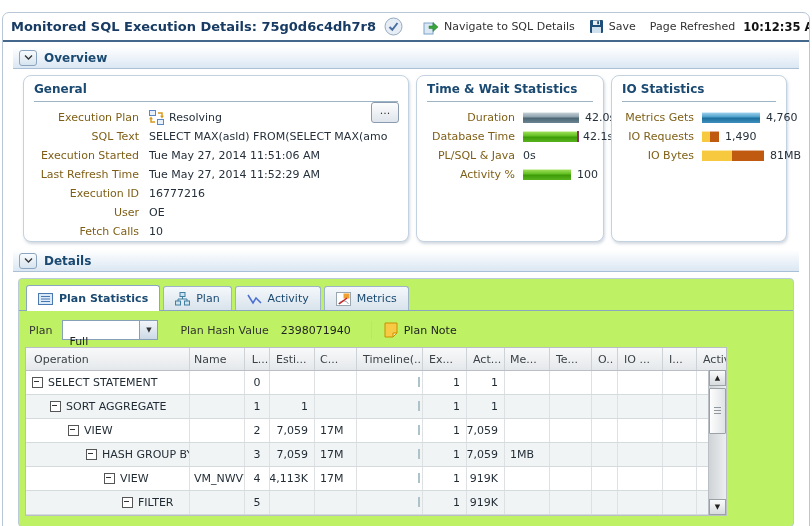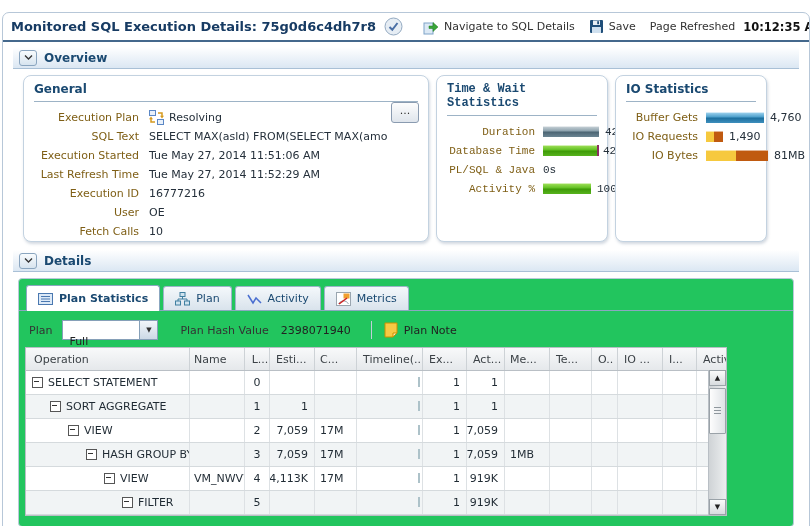--- a/index.html
+++ b/index.html
@@ -23,22 +23,22 @@
   .chevbtn{width:16px;height:14px;border:1px solid #8aa5bf;border-radius:3px;background:linear-gradient(#f8fbfd,#d7e4ef);
            display:flex;align-items:center;justify-content:center;}
 
   
   .cards{display:flex;gap:7px;margin:6px 22px 0 20px;}
   .card{border:1px solid #c3d2e0;border-radius:8px;background:#fff;box-shadow:1px 2px 3px rgba(110,130,155,.3);
         height:167px;box-sizing:border-box;padding:6px 10px 0;position:relative;}
   .card h3{margin:0;font-size:12px;color:#1a4971;}
   .card .hline{height:1px;background:#9db3c6;margin:5px 0 6px;}
   .card.general{width:406px;}
-  .card.tw{width:172px;font-family:Liberation Mono, monospace;}
-  .card.io{width:152px;}
+  .card.tw{width:188px;}
+  .card.io{width:176px;}
   .frow{display:flex;align-items:center;height:19px;}
   .flabel{color:#7f5f16;text-align:right;padding-right:10px;flex:none;}
   .card.general .flabel{width:105px;}
   .card.tw .flabel{width:88px;padding-right:8px;}
   .card.io .flabel{width:72px;padding-right:8px;}
   .fvalue{color:#25303b;white-space:nowrap;}
   .more-btn{position:absolute;top:26px;right:9px;width:26px;height:19px;border:1px solid #8a9bb0;border-radius:3px;
             background:linear-gradient(#fdfdfd,#dfe5ec);text-align:center;line-height:15px;color:#333;}
   .resolv{display:flex;align-items:center;gap:5px;}
 
@@ -46,21 +46,21 @@
   .bar.dur{width:56px;background:linear-gradient(#cdd6db 0%,#8da2ad 45%,#4c6573 55%,#6b8593 100%);}
   .bar.green{background:linear-gradient(#a6e35f 0%,#62c023 45%,#3e9a07 55%,#57b31d 100%);position:relative;}
   .bar.db{width:54px;}
   .bar.db::after{content:"";position:absolute;right:-2px;top:0;width:2px;height:11px;background:#8b2f63;}
   .bar.actp{width:48px;}
   .bar.bgets{width:58px;background:linear-gradient(#a8d8f2 0%,#4da0cc 45%,#1c6f9e 55%,#3e8fbd 100%);}
   .bar.ioreq{width:17px;background:linear-gradient(90deg,#f6c93e 0 8px,#c05a10 8px);}
   .bar.iobytes{width:62px;background:linear-gradient(90deg,#f6c93e 0 30px,#c05a10 30px);}
 
   
-  .details-box{margin:6px 15px 0;border:1px solid #b9cad9;border-radius:4px;background:#22c55e;padding-bottom:10px;}
+  .details-box{margin:6px 15px 0;border:1px solid #b9cad9;border-radius:4px;background:#bef264;padding-bottom:10px;}
   .tabstrip{display:flex;align-items:flex-end;padding:5px 0 0 7px;border-bottom:1px solid #8ba7c0;}
   .tab{display:flex;align-items:center;gap:6px;height:23px;padding:0 11px;margin-right:3px;
        border:1px solid #9db4c9;border-bottom:none;border-radius:3px 3px 0 0;
        background:linear-gradient(#f4f8fb,#d9e3ec);color:#1a4971;white-space:nowrap;}
   .tab.active{background:#fff;font-weight:bold;height:25px;position:relative;top:1px;border-color:#8ba7c0;}
 
   .toolbar{display:flex;align-items:center;padding:9px 10px 7px;color:#333;}
   .dd{display:flex;width:96px;height:20px;border:1px solid #86a0b8;background:#fff;align-items:center;margin:0 22px 0 10px;box-sizing:border-box;}
   .dd .ddval{flex:1;padding-left:6px;color:#222;margin-top:23px;}
   .dd .ddbtn{width:17px;align-self:stretch;border-left:1px solid #86a0b8;background:linear-gradient(#f2f6fa,#ccd9e6);
@@ -230,21 +230,21 @@
         <span class="flabel">Activity %</span>
         <span class="bar green actp"></span>
         <span class="fvalue">100</span>
       </div>
     </div>
 
     <div class="card io">
       <h3>IO Statistics</h3>
       <div class="hline"></div>
       <div class="frow">
-        <span class="flabel">Buffer Gets</span>
+        <span class="flabel">Metrics Gets</span>
         <span class="bar bgets"></span>
         <span class="fvalue">4,760</span>
       </div>
       <div class="frow">
         <span class="flabel">IO Requests</span>
         <span class="bar ioreq"></span>
         <span class="fvalue">1,490</span>
       </div>
       <div class="frow">
         <span class="flabel">IO Bytes</span>

